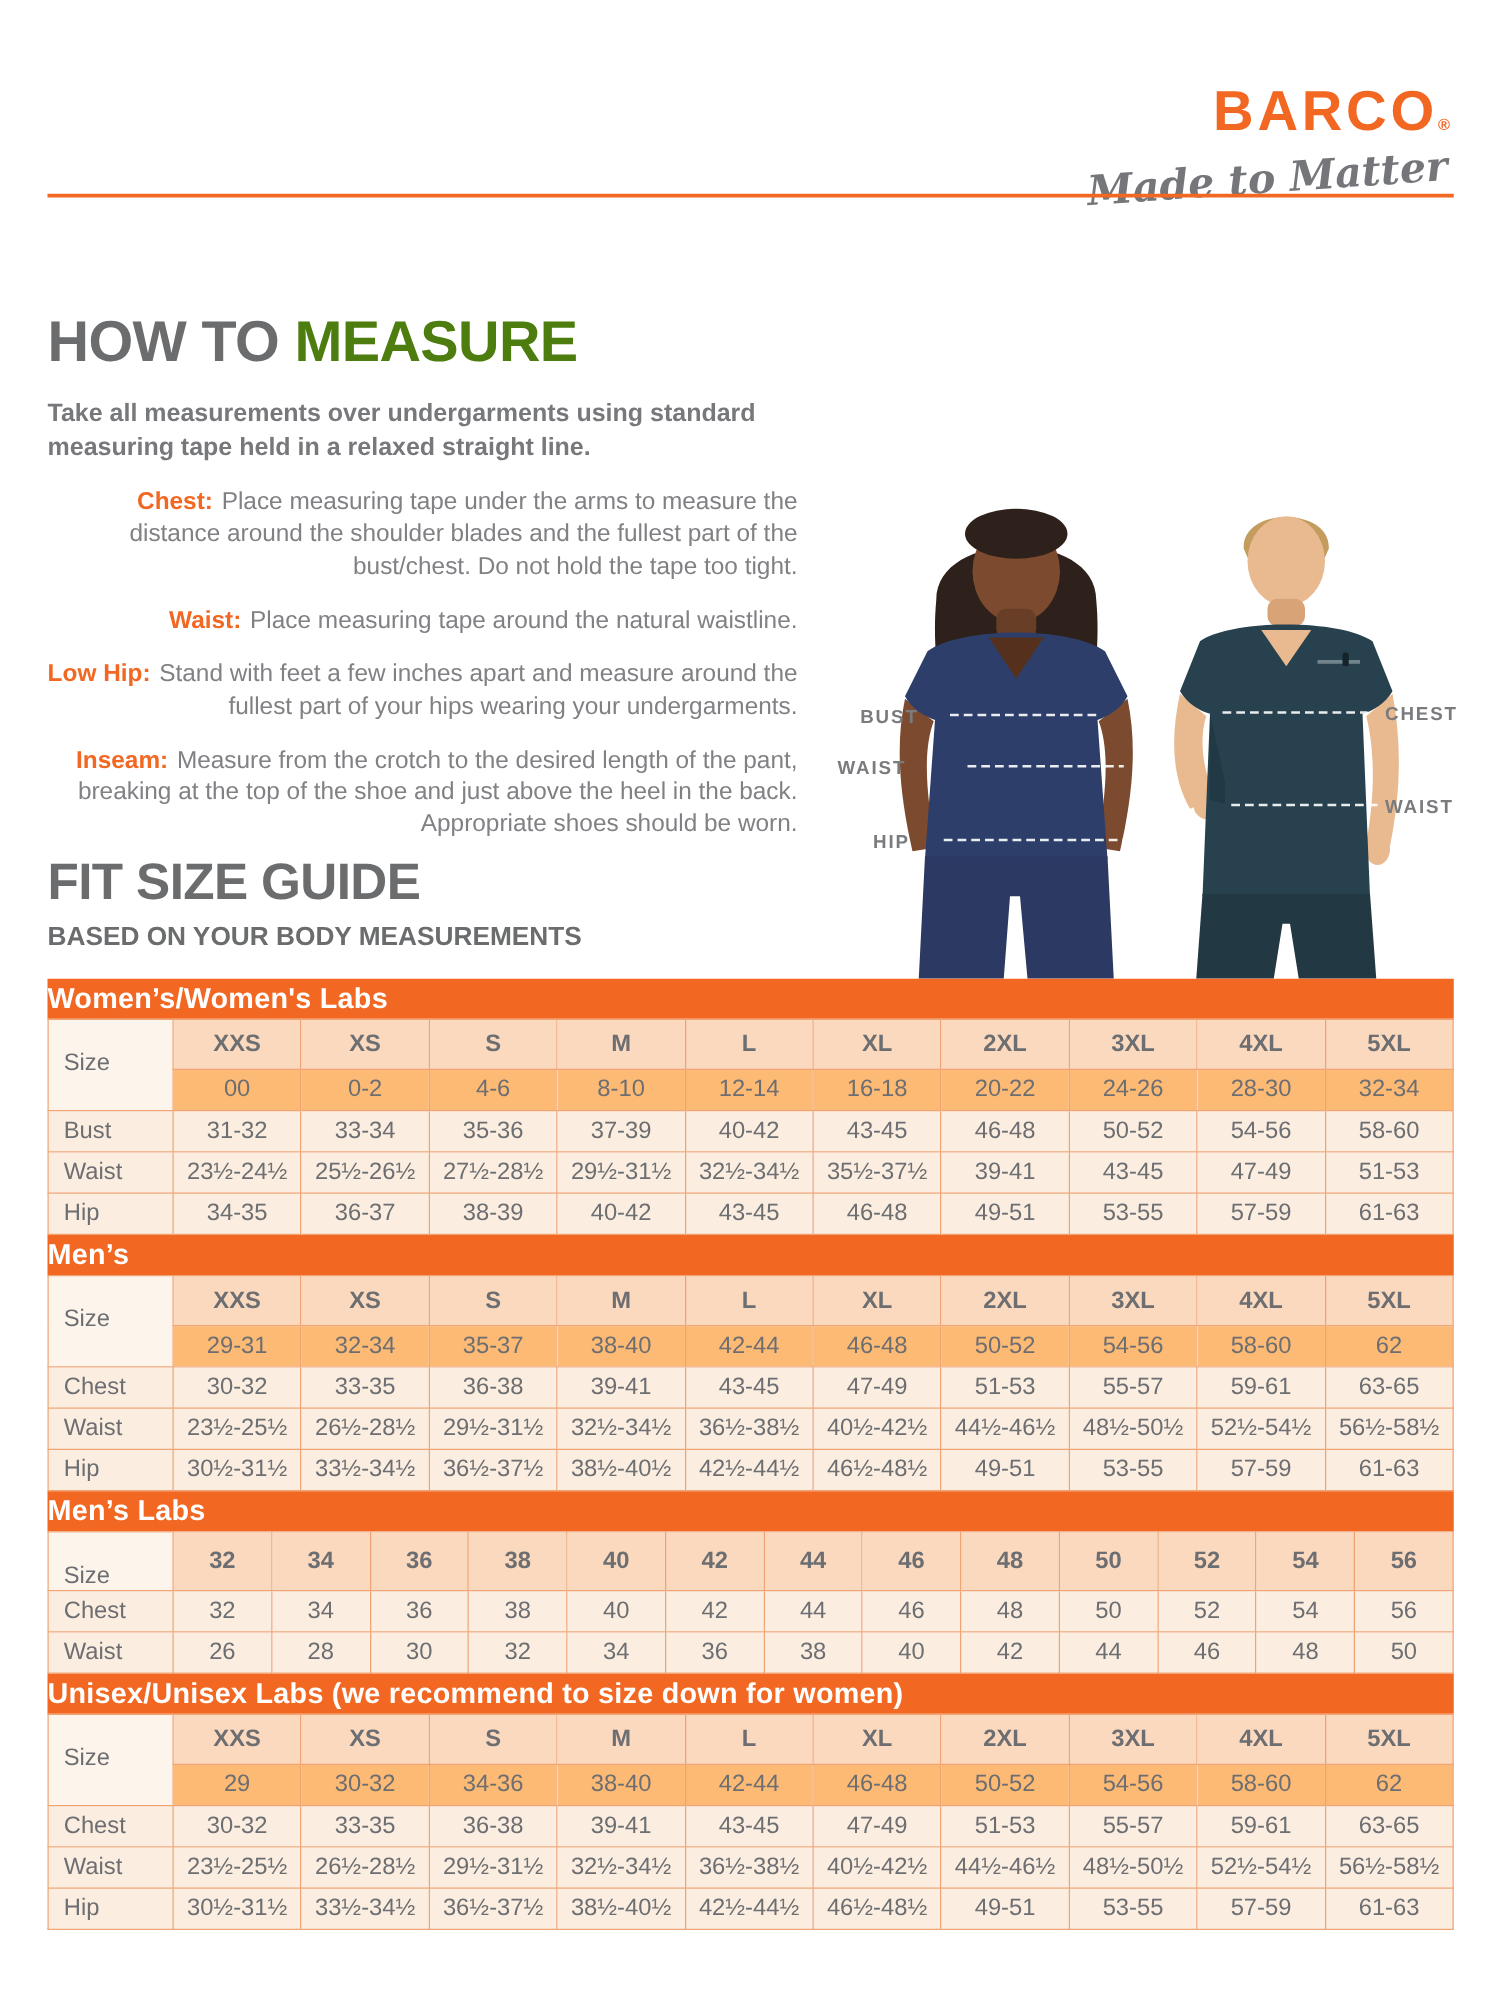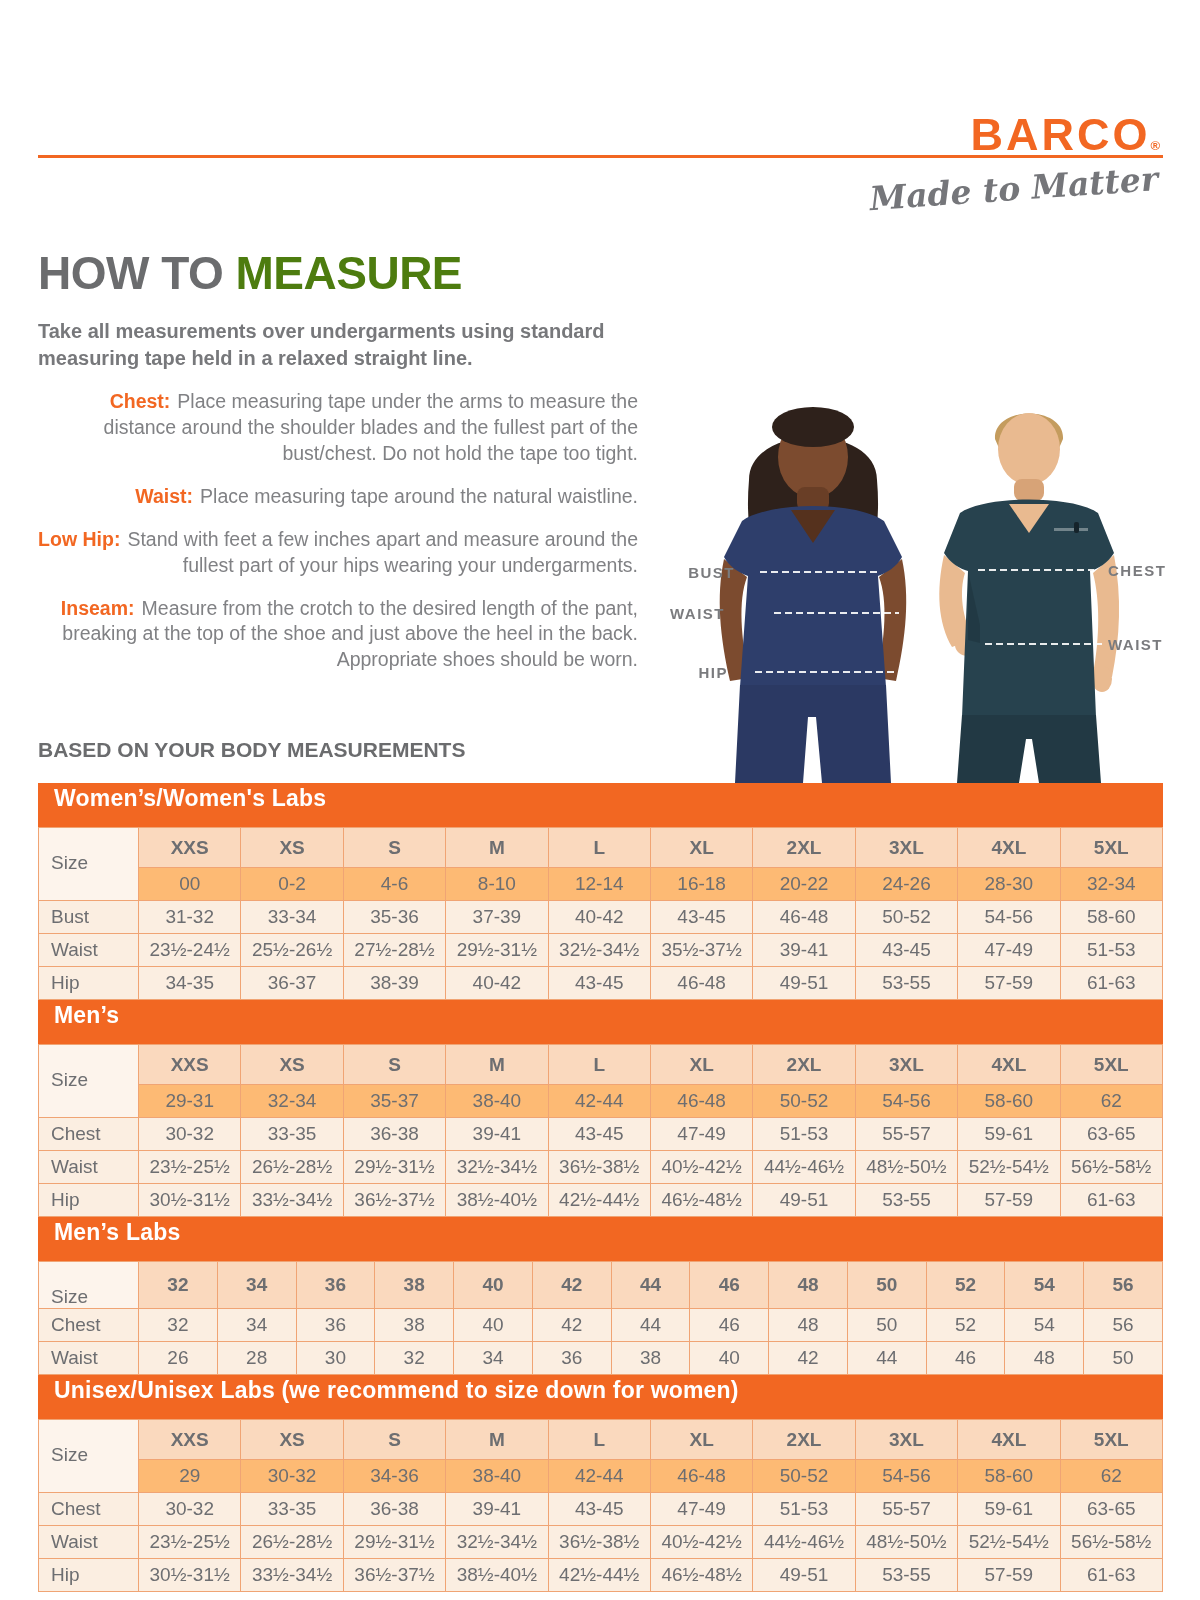--- a/index.html
+++ b/index.html
@@ -5,21 +5,21 @@
 <style>
   * { margin:0; padding:0; box-sizing:border-box; }
   html,body { background:#ffffff; }
   body { font-family:"Liberation Sans", sans-serif; color:#6d6e71; }
   .page { position:relative; width:1200px; height:1600px; background:#fff; overflow:hidden; }
 
   
   .main-title { position:absolute; left:38px; top:58px; font-size:92px; line-height:1; color:#6b6c6e; letter-spacing:-1px; }
   .main-title .light { font-weight:500; }
   .main-title .heavy { font-weight:900; letter-spacing:1px; }
-  .logo-block { position:absolute; right:40px; top:66px; text-align:right;margin-top:46px; }
+  .logo-block { position:absolute; right:40px; top:66px; text-align:right; }
   .logo-word { font-size:45px; font-weight:900; color:#f26722; letter-spacing:3px; line-height:1; }
   .logo-reg { font-size:13px; font-weight:700; color:#f26722; vertical-align:baseline; letter-spacing:0; }
   .logo-tagline { font-family:"DejaVu Serif", serif; font-style:italic; font-size:33px; color:#75767a; transform:rotate(-4deg); transform-origin:right center; margin-top:2px; margin-right:2px; font-weight:700; }
   .title-rule { position:absolute; left:38px; top:155px; width:1125px; height:3px; background:#f26722; }
 
   
   .howto { position:absolute; left:38px; top:250px; width:600px; }
   .howto h2 { font-size:46px; font-weight:800; line-height:1; letter-spacing:-0.5px; }
   .howto h2 .g { color:#6b6c6e; }
   .howto h2 .o { color:#4d7c0f; }
@@ -29,21 +29,21 @@
 
   
   .models { position:absolute; left:650px; top:385px; width:530px; height:398px; }
 
   
   .fsg-title { position:absolute; left:38px; top:682px; font-size:41px; font-weight:800; color:#6b6c6e; letter-spacing:-0.5px; }
   .fsg-sub { position:absolute; left:38px; top:738px; font-size:21px; font-weight:700; color:#6b6c6e; }
 
   
   .tables { position:absolute; left:38px; top:783px; width:1125px; }
-  .tbar { height:44px; line-height:31px; background:#f26722; color:#ffffff; font-weight:700; font-size:23px; padding-left:16px; letter-spacing:0.2px; }
+  .tbar { height:32px; line-height:31px; background:#f26722; color:#ffffff; font-weight:700; font-size:23px; padding-left:0; letter-spacing:0.2px; }
   table { border-collapse:collapse; width:100%; table-layout:fixed; }
   td, th { border:1px solid #f0a474; font-size:19px; color:#6d6e71; text-align:center; vertical-align:middle; padding:0 2px; overflow:hidden; }
   th.size-label { background:#fdf4ec; font-weight:400; text-align:left; padding-left:12px; vertical-align:top; padding-top:24px; font-size:19px; }
   th.colhead { background:#fad9be; font-weight:700; height:40px; }
   td.altcell { background:#fdba74; height:33px; }
   td.rowlabel { background:#fbeee1; text-align:left; padding-left:12px; height:33px; }
   td.cell { background:#fbeee1; height:33px; }
   .tbl { width:100%; }
 </style>
 </head>
@@ -110,20 +110,21 @@
       <g font-family="Liberation Sans, sans-serif" font-size="15" font-weight="700" fill="#7a7b7e" letter-spacing="1.5">
         <text x="85" y="193" text-anchor="end">BUST</text>
         <text x="75" y="234" text-anchor="end">WAIST</text>
         <text x="78" y="293" text-anchor="end">HIP</text>
         <text x="458" y="191">CHEST</text>
         <text x="458" y="265">WAIST</text>
       </g>
     </svg>
   </div>
 
+  <h2 class="fsg-title">FIT SIZE GUIDE</h2>
   <div class="fsg-sub">BASED ON YOUR BODY MEASUREMENTS</div>
 
   <div class="tables" id="tables">
       <div class="tbl">
         <div class="tbar">Women’s/Women's Labs</div>
         <table>
           <colgroup>
             <col style="width: 100px;">
             <col>
             <col>

